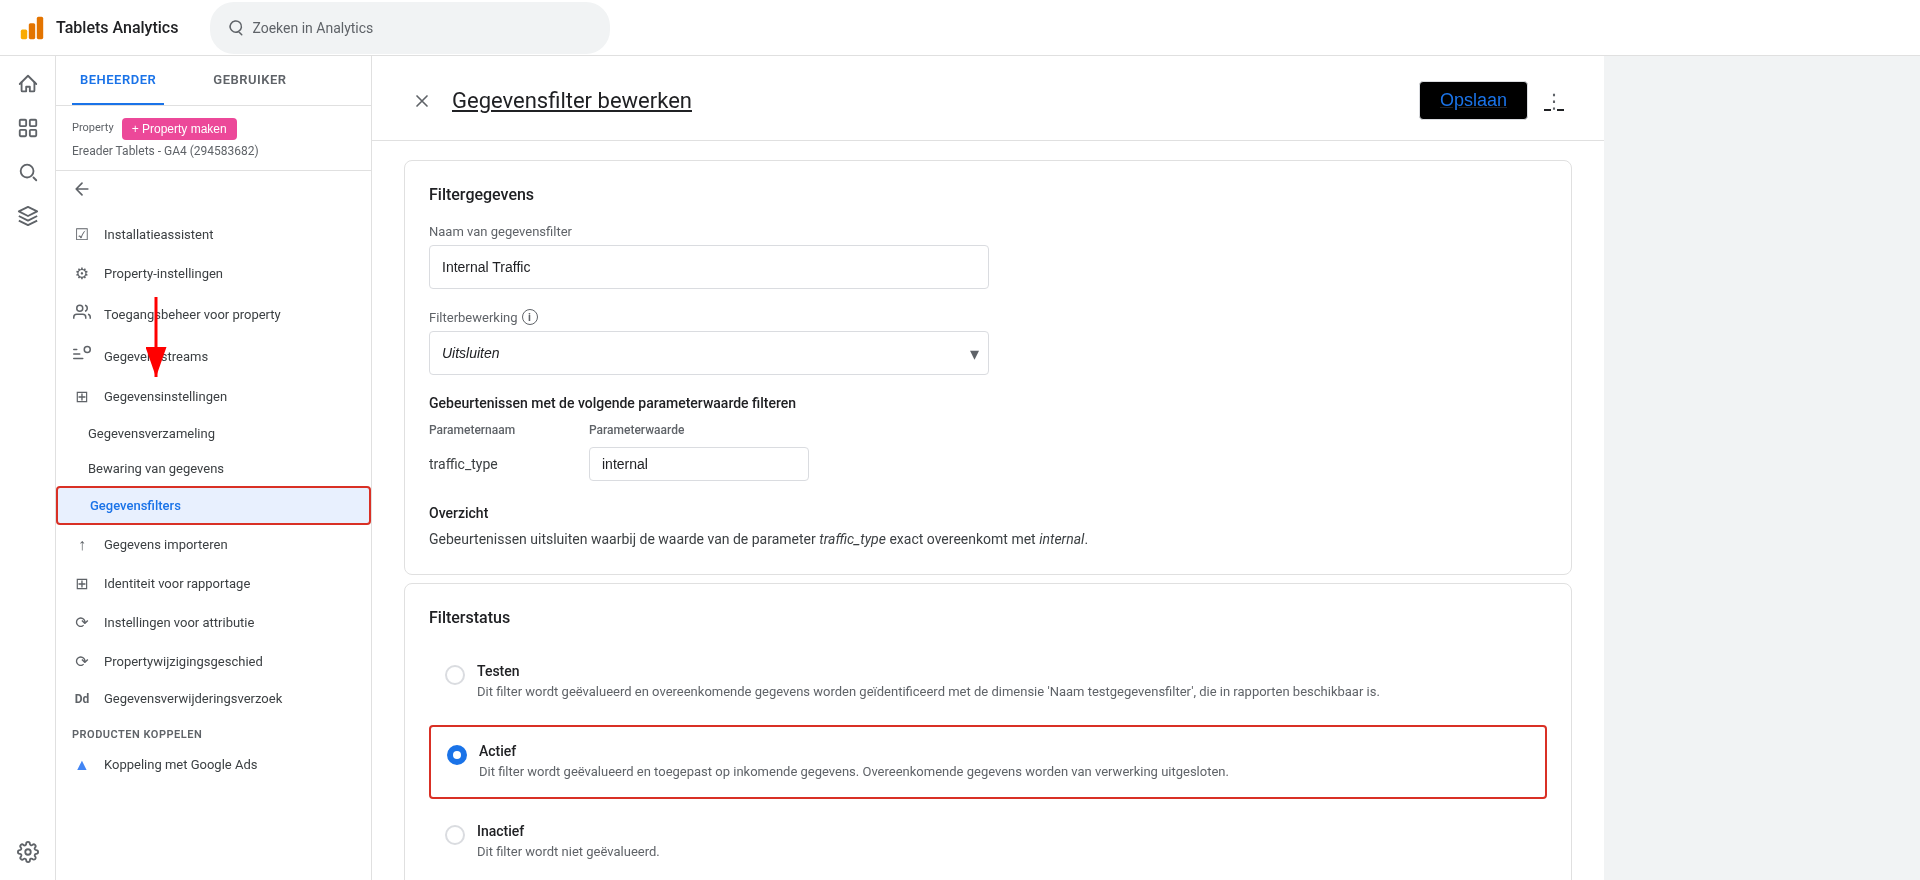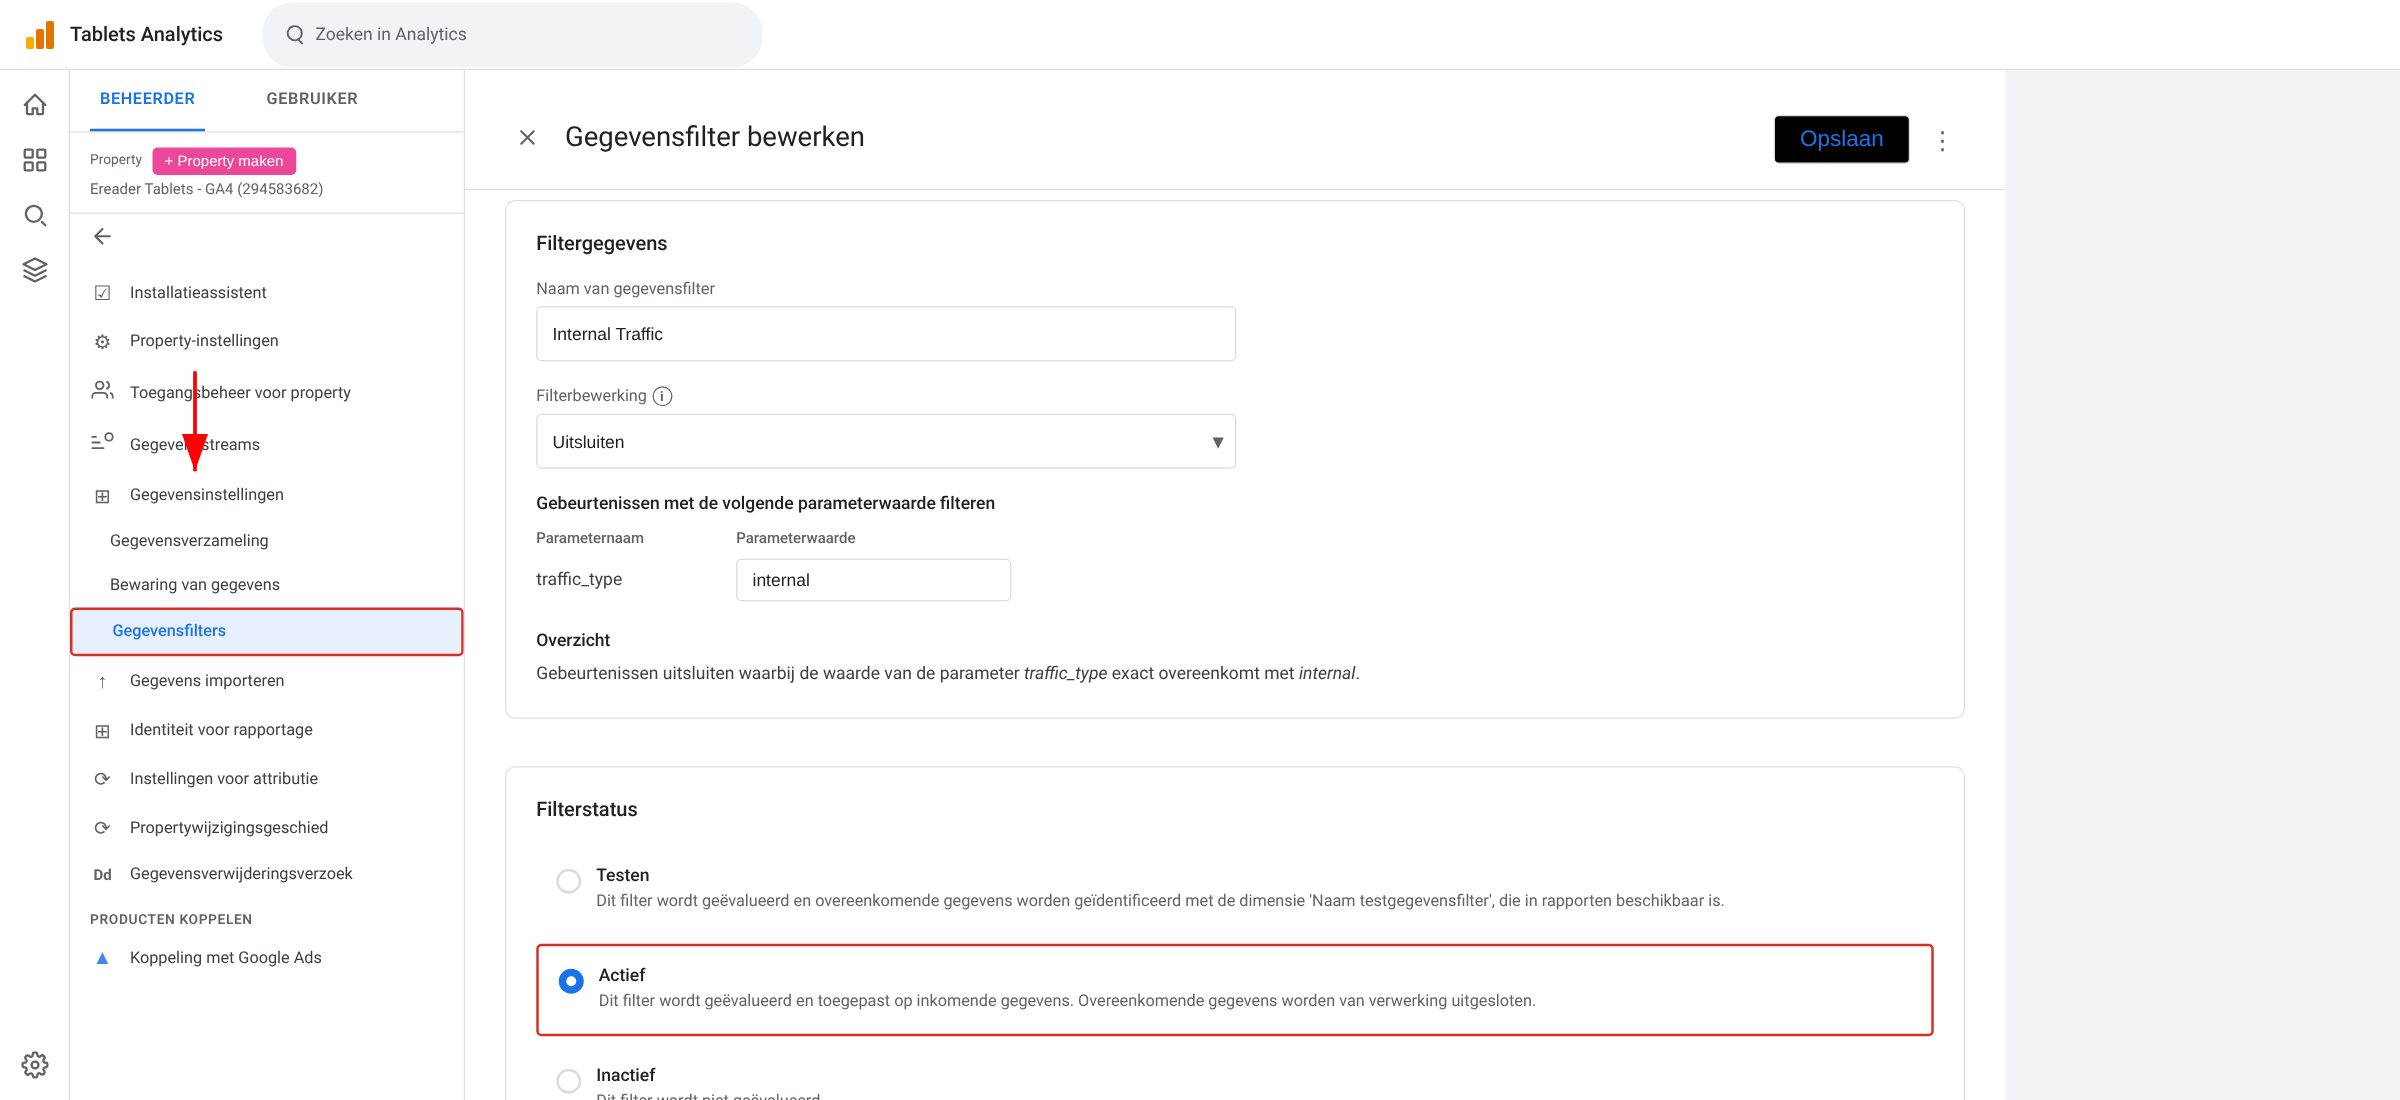--- a/index.html
+++ b/index.html
@@ -136,28 +136,29 @@
     .modal-panel {
       background: #fff;
       width: calc(100% - 316px);
       height: 100%;
       overflow-y: auto;
       display: flex;
       flex-direction: column;
     }
     .modal-header {
       display: flex;
-      align-items: flex-start;
+      align-items: center;
       justify-content: space-between;
       padding: 20px 32px;
       border-bottom: 1px solid #e0e0e0;
       position: sticky;
-      top: 16px;
+      top: 5px;
       background: #fff;
       z-index: 5;
+      text-decoration: underline;
     }
     .modal-title-area { display: flex; align-items: center; gap: 12px; }
     .modal-title {
       font-size: 22px;
       font-weight: 400;
       color: #202124;
     }
     .modal-close {
       font-size: 20px;
       color: #5f6368;
@@ -187,21 +188,21 @@
     }
 
     
     .modal-body { padding: 24px 32px; }
 
     .section-card {
       background: #fff;
       border: 1px solid #e0e0e0;
       border-radius: 8px;
       padding: 24px;
-      margin-bottom: 38px;
+      margin-bottom: 8px;
     }
     .section-card-title {
       font-size: 16px;
       font-weight: 500;
       color: #202124;
       margin-bottom: 20px;
     }
     .form-group { margin-bottom: 20px; }
     .form-label {
       font-size: 13px;
@@ -230,20 +231,21 @@
       height: 44px;
       border: 1px solid #dadce0;
       border-radius: 4px;
       padding: 0 36px 0 12px;
       font-size: 14px;
       color: #202124;
       appearance: none;
       background: #fff;
       cursor: pointer;
       outline: none;
+      font-style: italic;
     }
     .select-arrow {
       position: absolute;
       right: 10px;
       top: 50%;
       transform: translateY(-50%);
       pointer-events: none;
       color: #5f6368;
       font-size: 18px;
     }

